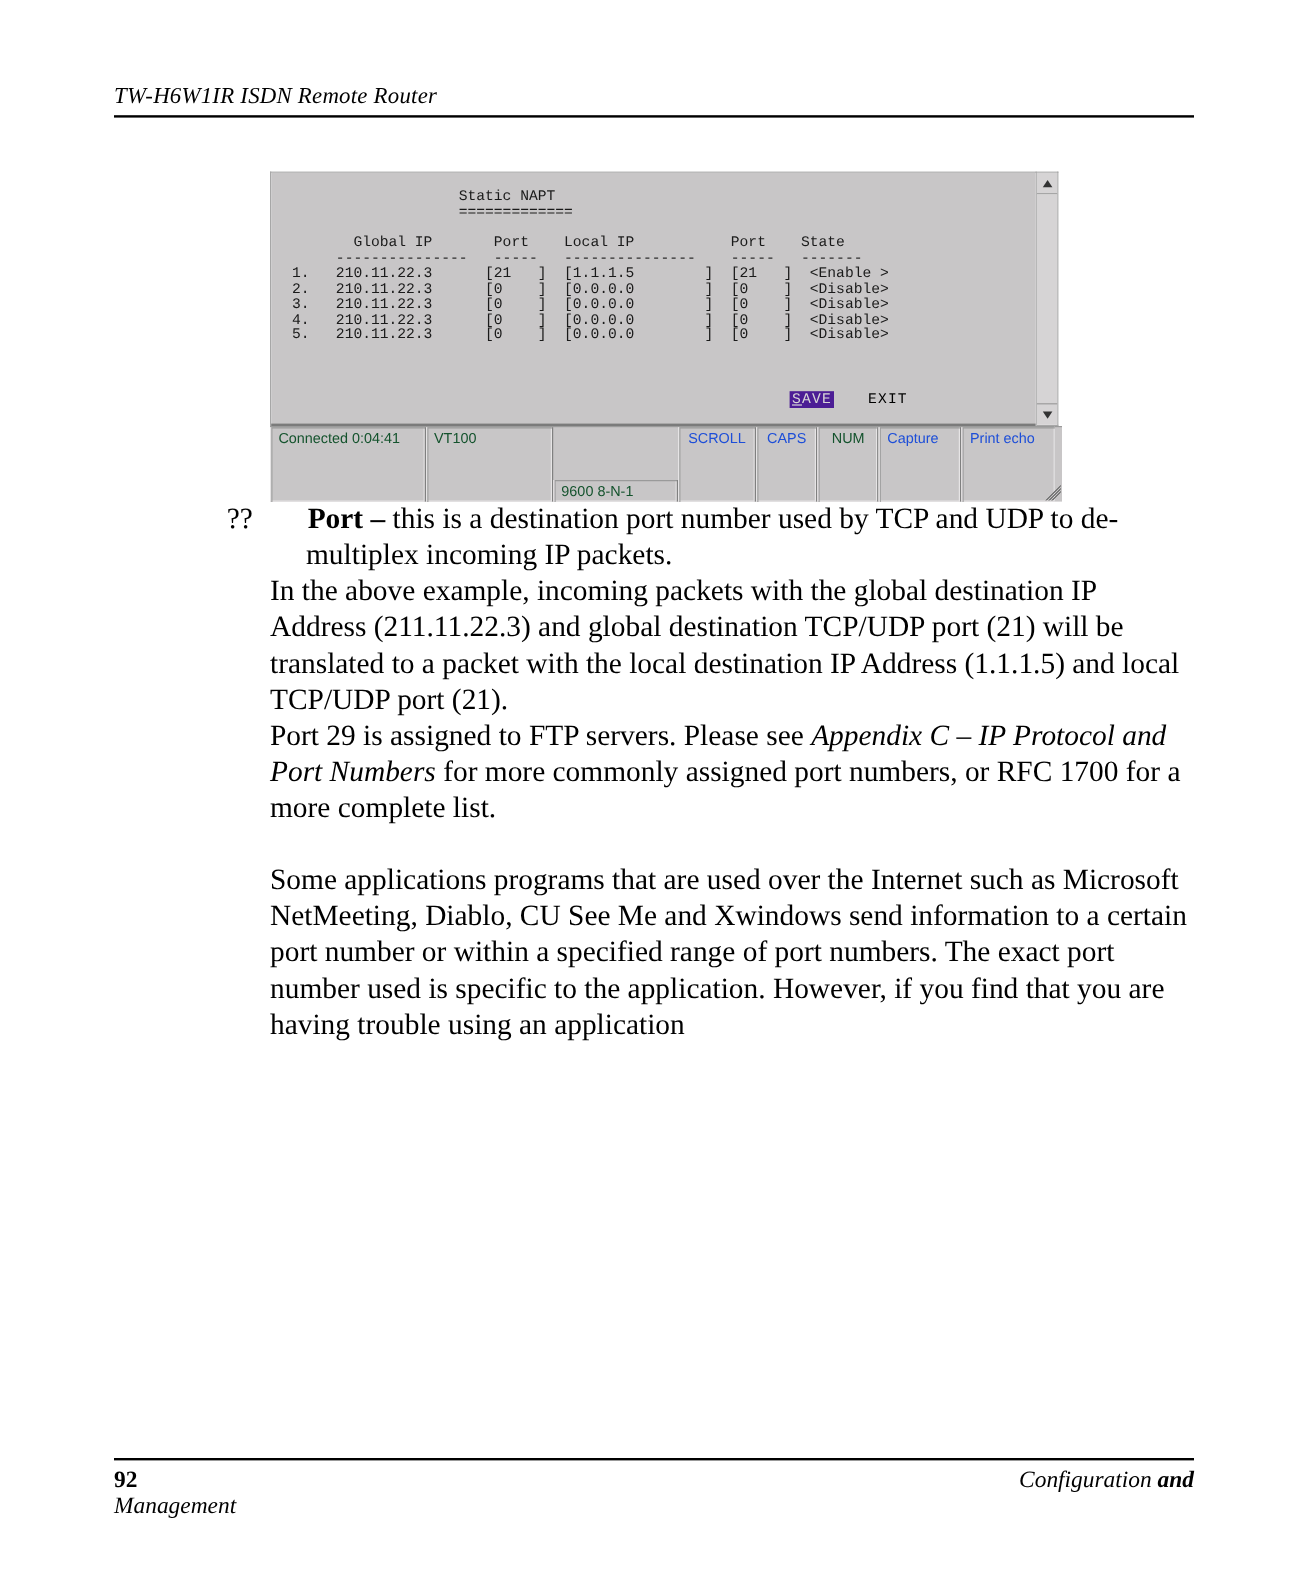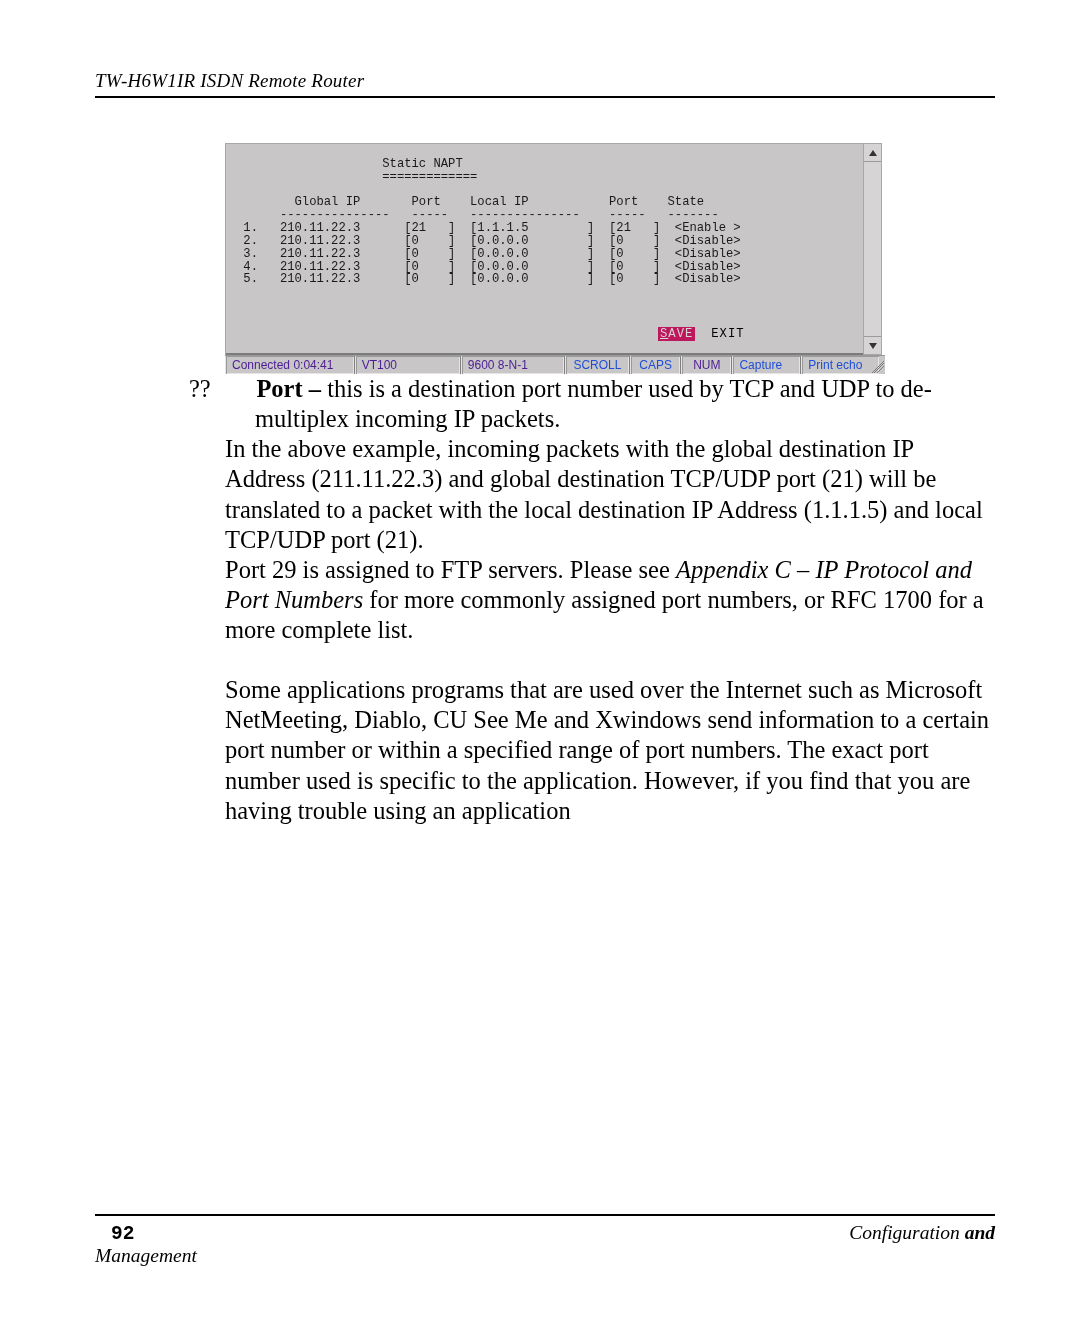--- a/index.html
+++ b/index.html
@@ -49,34 +49,34 @@
     color: #1a1a1a;
   }
   .term-button-row {
     position: absolute;
     bottom: 14px;
     left: 0;
     right: 0;
   }
   .term-save {
     display: inline-block;
-    background: #be185d;
+    background: #4c1d95;
     color: #d8d6d7;
     font-family: "Courier New", Courier, monospace;
     font-size: 12.2px;
     padding: 0 2px;
     margin-left: 432px;
     letter-spacing: 1px;
   }
   .term-save u { text-decoration: underline; }
   .term-exit {
     display: inline-block;
     font-family: "Courier New", Courier, monospace;
     font-size: 12.2px;
-    margin-left: 12px;
+    margin-left: 24px;
     letter-spacing: 1px;
   }
   .scroll-col {
     border: 1px solid #a7a7a7;
     border-left: none;
     width: 17px;
     display: flex;
     flex-direction: column;
     align-items: stretch;
   }
@@ -106,27 +106,27 @@
     border-top: 1px solid #9a9a9a;
     font-family: Tahoma, Arial, sans-serif;
     font-size: 12px;
     background: #c8c6c7;
     width: 654px;
   }
   .status-seg {
     border-right: 1px solid #808080;
     border-left: 1px solid #e6e4e5;
     padding: 2px 6px;
-    color: #4c1d95;
+    color: #14532d;
     box-shadow: inset 1px 1px 0 #9a9a9a, inset -1px -1px 0 #e6e4e5;
   }
   .status-seg.dim { color: #1d4ed8; }
   .status-seg.w-conn { width: 118px; }
   .status-seg.w-emu  { width: 94px;  }
-  .status-seg.w-ser  { width: 92px; }
+  .status-seg.w-ser  { width: 92px; margin-top: 44px; }
   .status-seg.w-sml  { width: 52px; text-align:center; }
   .status-seg.w-smlt { width: 38px; text-align:center; }
   .status-seg.w-med  { width: 56px; }
   .status-seg.w-last { width: 66px; border-right:none; }
   .resize-grip {
     width: 17px;
     background: #c8c6c7;
     border-top: 1px solid #9a9a9a;
     position: relative;
   }
@@ -171,22 +171,21 @@
     border-top: 2px solid #000;
     padding-top: 6px;
     display: flex;
     justify-content: space-between;
     font-size: 19.5px;
     font-style: italic;
   }
   .footer .pg {
     font-style: normal;
     font-weight: bold;
-    font-family: Liberation Mono, monospace;
-    margin-left: 16px;
+    font-family: Liberation Serif, serif;
   }
   .footer .and { font-weight: bold; font-style: italic; }
 </style>
 </head>
 <body>
 
 <div class="page">
 
   <div class="run-head">TW-H6W1IR ISDN Remote Router</div>
 

